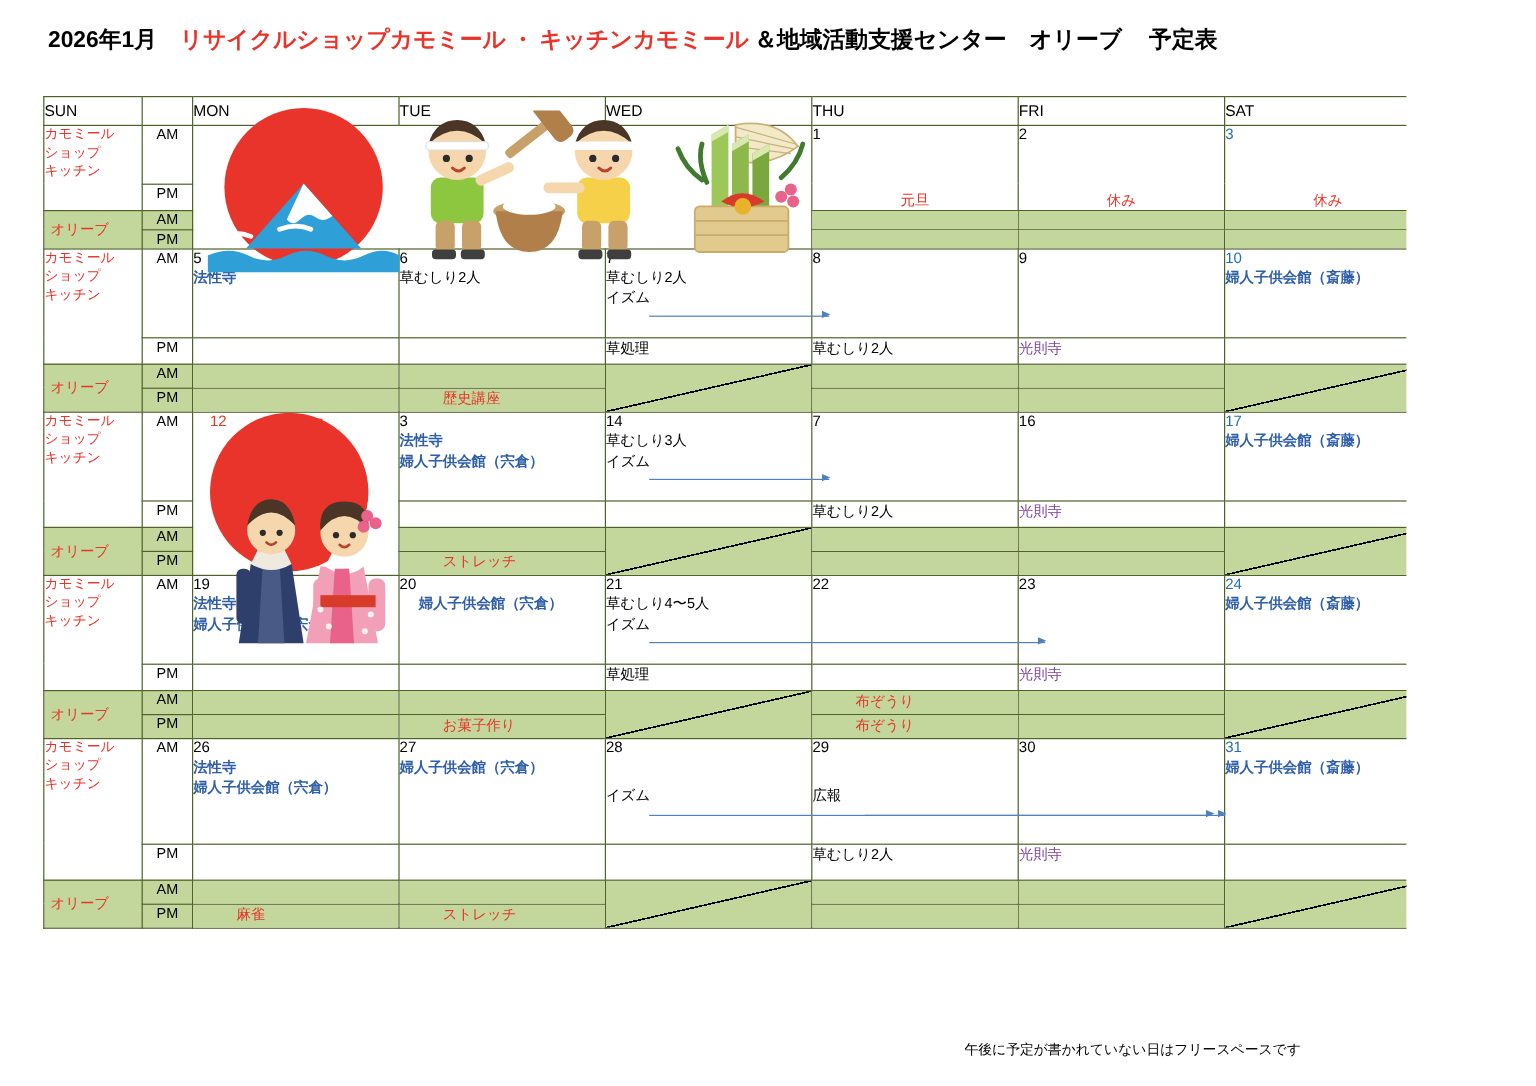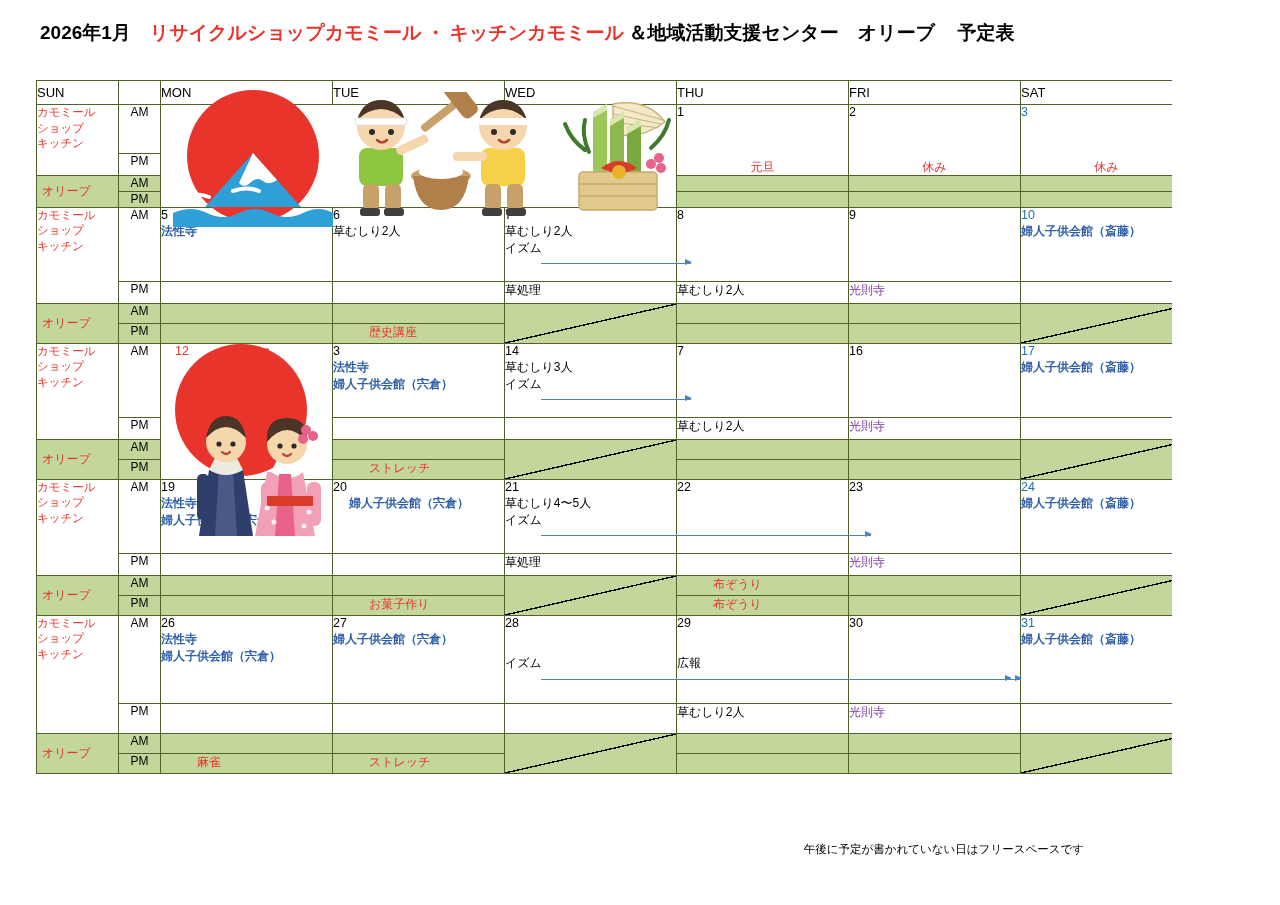--- a/index.html
+++ b/index.html
@@ -149,21 +149,21 @@
     border-bottom: 3.5px solid transparent;
   }
   .arrow.w1 i { width: 150px; }
   .arrow.w2 i { width: 330px; }
   .arrow.kouhou i { left: 44px; width: 300px; }
   .arrow.izumu2 i { left: 36px; width: 470px; }
 
   
   .footnote {
     position: absolute;
-    right: 88px; bottom: 48px;
+    right: 88px; bottom: 23px;
     font-size: 11.5px;
     color: #000;
   }
 
   
   .illus { position: absolute; pointer-events: none; }
 
   
   #illus-newyear { left: 155px; top: 86px; width: 530px; height: 150px; }
   

